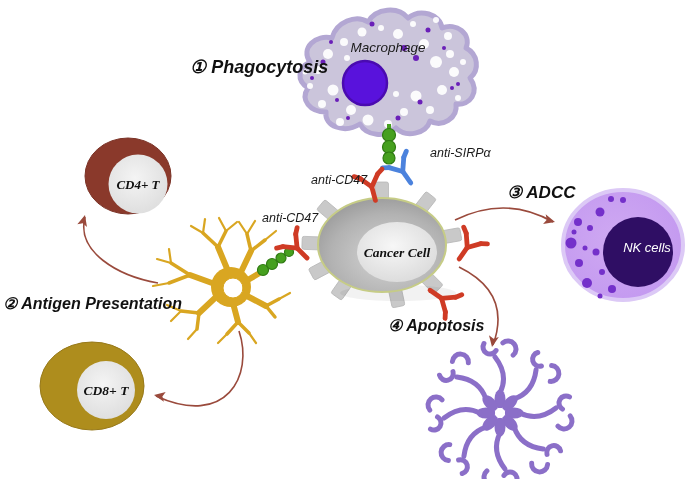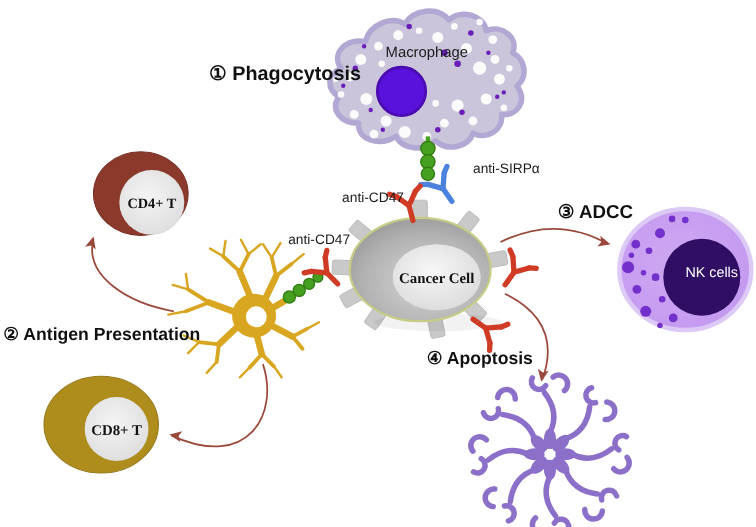--- a/index.html
+++ b/index.html
@@ -1,17 +1,17 @@
 <!DOCTYPE html>
 <html><head>
 <meta charset="utf-8">
 <style>
   html,body{margin:0;padding:0;background:#ffffff;}
   .canvas{position:relative;width:687px;height:479px;background:#ffffff;overflow:hidden;
-          font-family:"Liberation Sans", sans-serif;}
+          font-family:"Liberation Sans", sans-serif;font-style:italic;}
   svg text{user-select:none;}
   .step-label{font-family:"Liberation Sans", sans-serif;font-weight:bold;fill:#111111;}
   .ab-label{font-family:"Liberation Sans", sans-serif;font-weight:normal;fill:#1a1a1a;}
   .serif-label{font-family:"Liberation Serif", serif;font-weight:bold;fill:#111111;}
 </style>
 </head>
 <body>
 
 <div class="canvas">
 <svg width="687" height="479" viewBox="0 0 687 479">

